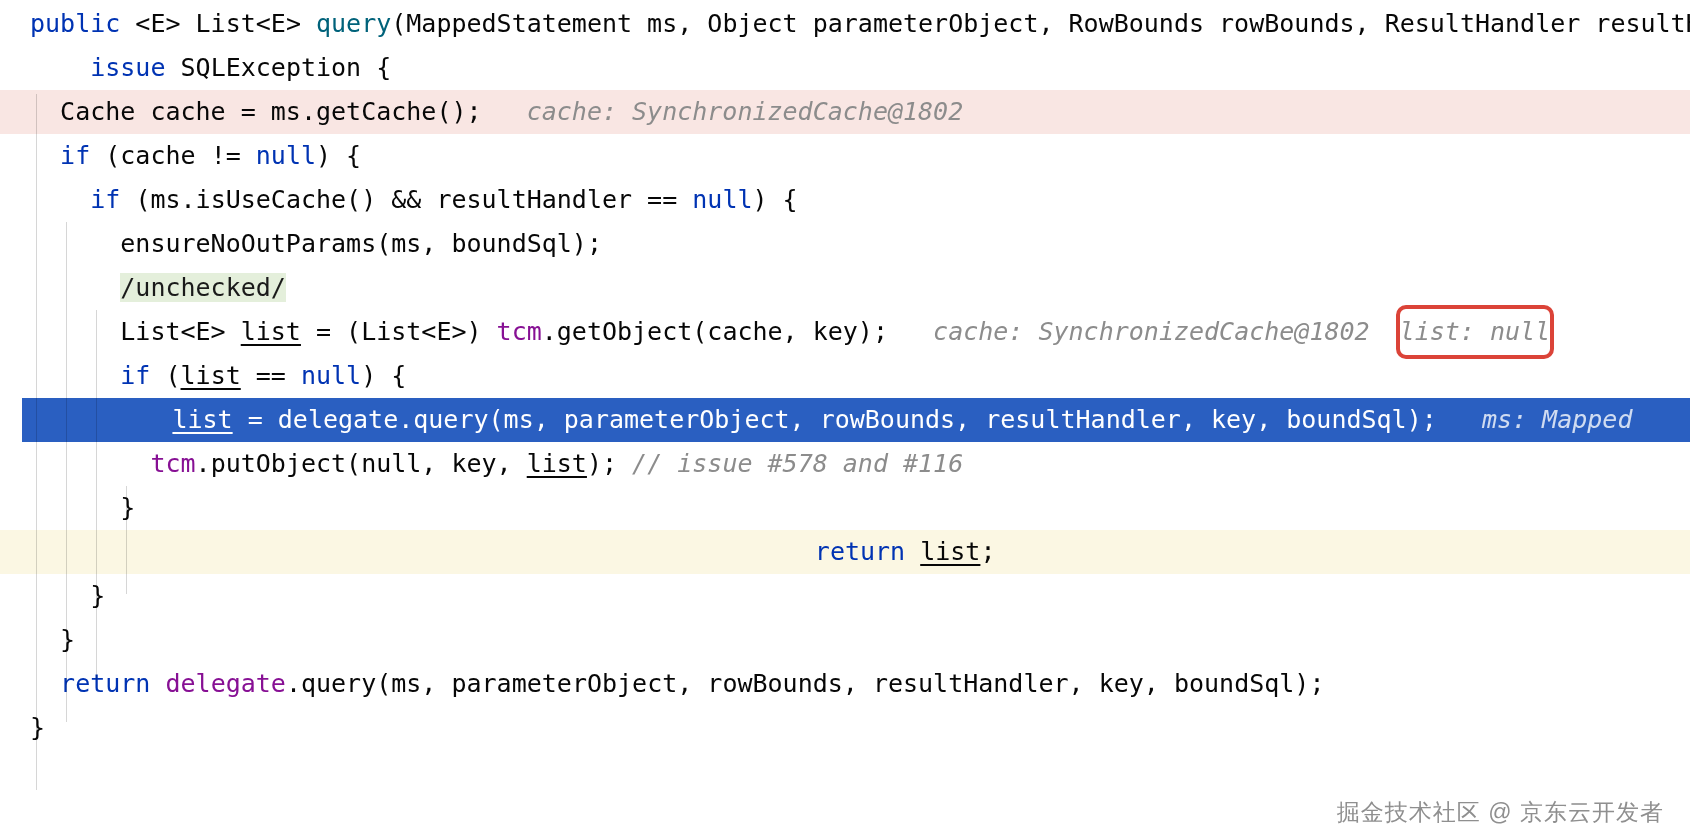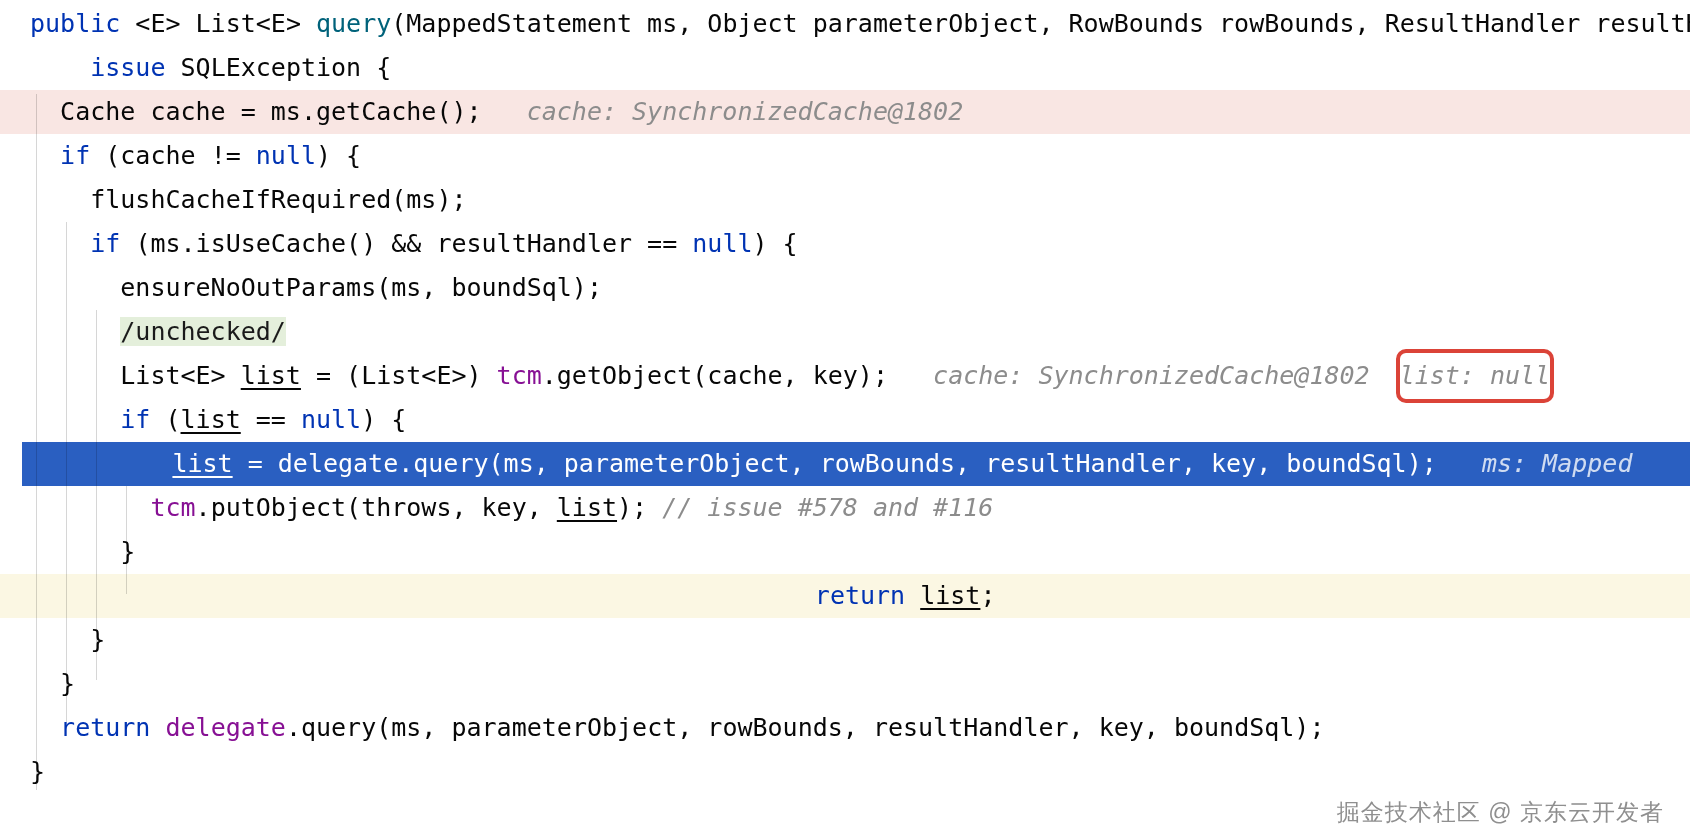--- a/index.html
+++ b/index.html
@@ -56,28 +56,27 @@
   <div class="indent-guide" style="left:36px;top:94px;height:696px;"></div>
   <div class="indent-guide" style="left:66px;top:222px;height:500px;"></div>
   <div class="indent-guide" style="left:96px;top:310px;height:370px;"></div>
   <div class="indent-guide" style="left:126px;top:486px;height:108px;"></div>
 
   <div id="code-lines">
       <div class="line"><span class="seg kw">public</span><span class="seg pl"> &lt;E&gt; List&lt;E&gt; </span><span class="seg decl">query</span><span class="seg pl">(MappedStatement ms, Object parameterObject, RowBounds rowBounds, ResultHandler resultHandler)</span></div>
       <div class="line"><span class="seg pl">    </span><span class="seg kw">issue</span><span class="seg pl"> SQLException {</span></div>
       <div class="line hl-breakpoint"><span class="seg pl">  Cache cache = ms.getCache();</span><span class="seg hint">   cache: SynchronizedCache@1802</span></div>
       <div class="line"><span class="seg pl">  </span><span class="seg kw">if</span><span class="seg pl"> (cache != </span><span class="seg kw">null</span><span class="seg pl">) {</span></div>
-      <div class="line"><span class="seg pl">    flushCacheIfRequired(ms);</span></div>
       <div class="line"><span class="seg pl">    </span><span class="seg kw">if</span><span class="seg pl"> (ms.isUseCache() &amp;&amp; resultHandler == </span><span class="seg kw">null</span><span class="seg pl">) {</span></div>
       <div class="line"><span class="seg pl">      ensureNoOutParams(ms, boundSql);</span></div>
       <div class="line"><span class="seg pl">      </span><span class="seg fold">/unchecked/</span></div>
       <div class="line"><span class="seg pl">      List&lt;E&gt; </span><span class="seg u">list</span><span class="seg pl"> = (List&lt;E&gt;) </span><span class="seg field">tcm</span><span class="seg pl">.getObject(cache, key);</span><span class="seg hint">   cache: SynchronizedCache@1802</span><span class="seg hintbox">list: null</span></div>
       <div class="line"><span class="seg pl">      </span><span class="seg kw">if</span><span class="seg pl"> (</span><span class="seg u">list</span><span class="seg pl"> == </span><span class="seg kw">null</span><span class="seg pl">) {</span></div>
       <div class="line hl-exec"><span class="seg pl">        </span><span class="seg u">list</span><span class="seg pl"> = </span><span class="seg field">delegate</span><span class="seg pl">.query(ms, parameterObject, rowBounds, resultHandler, key, boundSql);</span><span class="seg hint">   ms: Mapped</span></div>
-      <div class="line"><span class="seg pl">        </span><span class="seg field">tcm</span><span class="seg pl">.putObject(throws, key, </span><span class="seg u">list</span><span class="seg pl">); </span><span class="seg cmt">// issue #578 and #116</span></div>
+      <div class="line"><span class="seg pl">        </span><span class="seg field">tcm</span><span class="seg pl">.putObject(null, key, </span><span class="seg u">list</span><span class="seg pl">); </span><span class="seg cmt">// issue #578 and #116</span></div>
       <div class="line"><span class="seg pl">      }</span></div>
       <div class="line hl-caret"><span class="seg pl">      </span><span class="seg kw">return</span><span class="seg pl"> </span><span class="seg u">list</span><span class="seg pl">;</span></div>
       <div class="line"><span class="seg pl">    }</span></div>
       <div class="line"><span class="seg pl">  }</span></div>
       <div class="line"><span class="seg pl">  </span><span class="seg kw">return</span><span class="seg pl"> </span><span class="seg field">delegate</span><span class="seg pl">.query(ms, parameterObject, rowBounds, resultHandler, key, boundSql);</span></div>
       <div class="line"><span class="seg pl">}</span></div>
     </div>
 
   <div class="watermark">掘金技术社区 @ 京东云开发者</div>
 </div>

